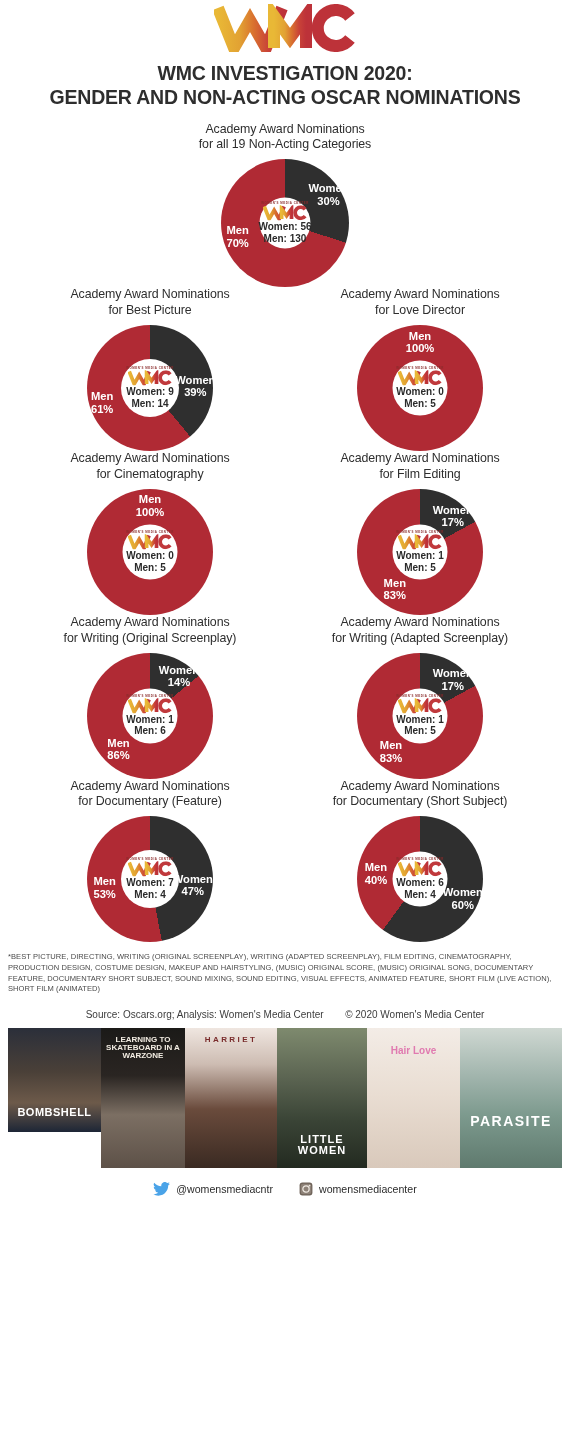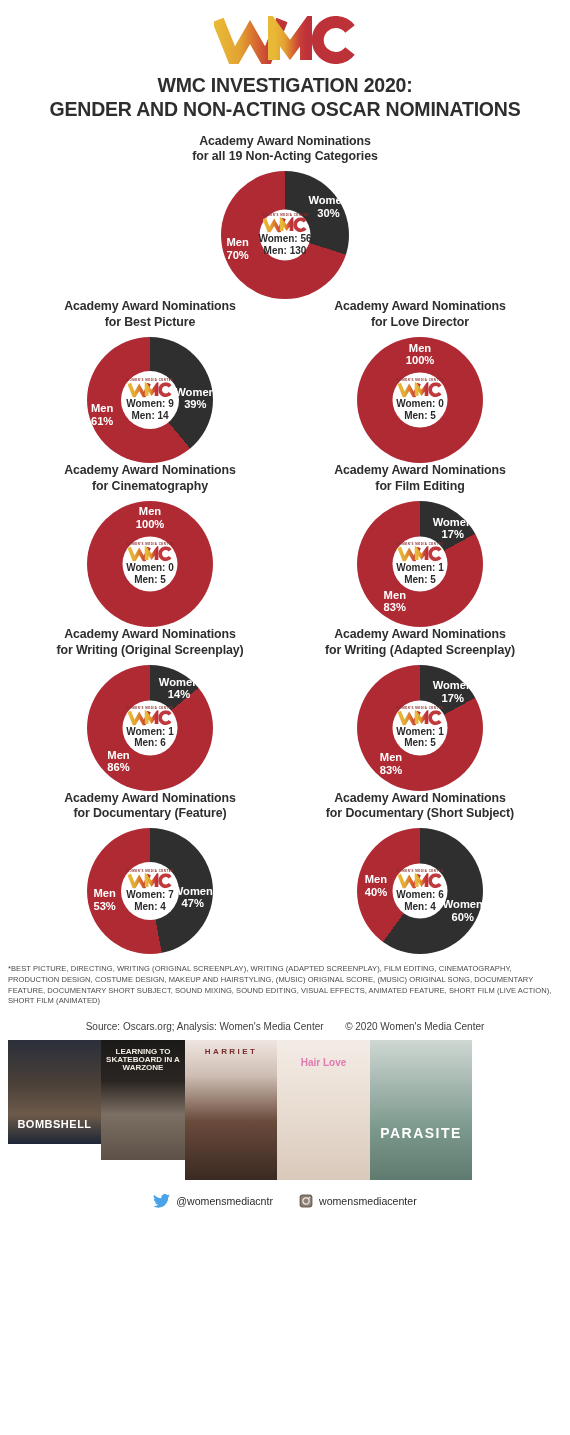--- a/index.html
+++ b/index.html
@@ -7,21 +7,21 @@
   body {
     width: 570px;
     height: 1435px;
     font-family: "Liberation Sans", sans-serif;
     color: #333333;
     position: relative;
     overflow: hidden;
   }
 
   
-  .header { padding-top: 16px; text-align: center; }
+  .header { padding-top: 4px; text-align: center; }
   .wmc-logo-big { display: block; margin: 0 auto; }
   .main-title {
     margin-top: 10px;
     font-size: 19.5px;
     font-weight: bold;
     letter-spacing: -0.2px;
     line-height: 1.22;
     color: #2e2e2e;
     text-transform: uppercase;
   }
@@ -37,21 +37,21 @@
   .chart-row.single { justify-content: center; }
 
   .chart-cell {
     width: 270px;
     display: flex;
     flex-direction: column;
     align-items: center;
   }
   .chart-title {
     font-size: 12.4px;
-    font-weight: bold;
+    font-weight: normal;
     line-height: 1.28;
     text-align: center;
     color: #2e2e2e;
     margin-bottom: 6px;
     letter-spacing: -0.1px;
   }
   .chart-title .line { display: block; }
 
   .donut-wrap { position: relative; }
 
@@ -416,25 +416,28 @@
 <div class="source-line">
   <span>Source: Oscars.org; Analysis: Women's Media Center</span>
   <span class="gap"></span>
   <span>© 2020 Women's Media Center</span>
 </div>
 
 <div class="posters">
     <div class="poster" style="width: 93px; height: 104px; background: linear-gradient(rgb(43, 47, 58) 0%, rgb(74, 64, 56) 42%, rgb(109, 90, 74) 72%, rgb(29, 38, 54) 100%);">
       <div class="poster-title" style="color: rgb(255, 255, 255); font-size: 11px; letter-spacing: 0.5px; bottom: 14px;">BOMBSHELL</div>
     </div>
-    <div class="poster" style="width: 84px; height: 120px; background: linear-gradient(rgb(27, 26, 24) 0%, rgb(42, 37, 34) 34%, rgb(124, 111, 99) 62%, rgb(93, 81, 72) 100%);">
+    <div class="poster" style="width: 84px; height: 140px; background: linear-gradient(rgb(27, 26, 24) 0%, rgb(42, 37, 34) 34%, rgb(124, 111, 99) 62%, rgb(93, 81, 72) 100%);">
       <div class="poster-title" style="color: rgb(242, 236, 226); font-size: 8px; letter-spacing: 0px; top: 8px;">LEARNING TO SKATEBOARD IN A WARZONE</div>
     </div>
     <div class="poster" style="width: 92px; height: 140px; background: linear-gradient(rgb(239, 230, 224) 0%, rgb(205, 188, 178) 26%, rgb(106, 75, 60) 58%, rgb(58, 42, 34) 100%);">
       <div class="poster-title" style="color: rgb(122, 44, 44); font-size: 8px; letter-spacing: 2.4px; top: 8px;">HARRIET</div>
+    </div>
+    <div class="poster" style="width: 90px; height: 140px; background: linear-gradient(rgb(126, 138, 110) 0%, rgb(93, 102, 83) 34%, rgb(58, 68, 54) 66%, rgb(35, 42, 32) 100%);">
+      <div class="poster-title" style="color: rgb(255, 255, 255); font-size: 11px; letter-spacing: 1px; bottom: 12px;">LITTLE WOMEN</div>
     </div>
     <div class="poster" style="width: 93px; height: 140px; background: linear-gradient(rgb(243, 236, 230) 0%, rgb(233, 221, 210) 48%, rgb(217, 201, 187) 100%);">
       <div class="poster-title" style="color: rgb(224, 122, 176); font-size: 10px; letter-spacing: 0px; top: 18px;">Hair Love</div>
     </div>
     <div class="poster" style="width: 102px; height: 140px; background: linear-gradient(rgb(207, 216, 210) 0%, rgb(159, 179, 171) 36%, rgb(125, 154, 142) 62%, rgb(95, 122, 110) 100%);">
       <div class="poster-title" style="color: rgb(255, 255, 255); font-size: 14px; letter-spacing: 1.5px; bottom: 40px;">PARASITE</div>
     </div>
   </div>
 
 <div class="footer">

